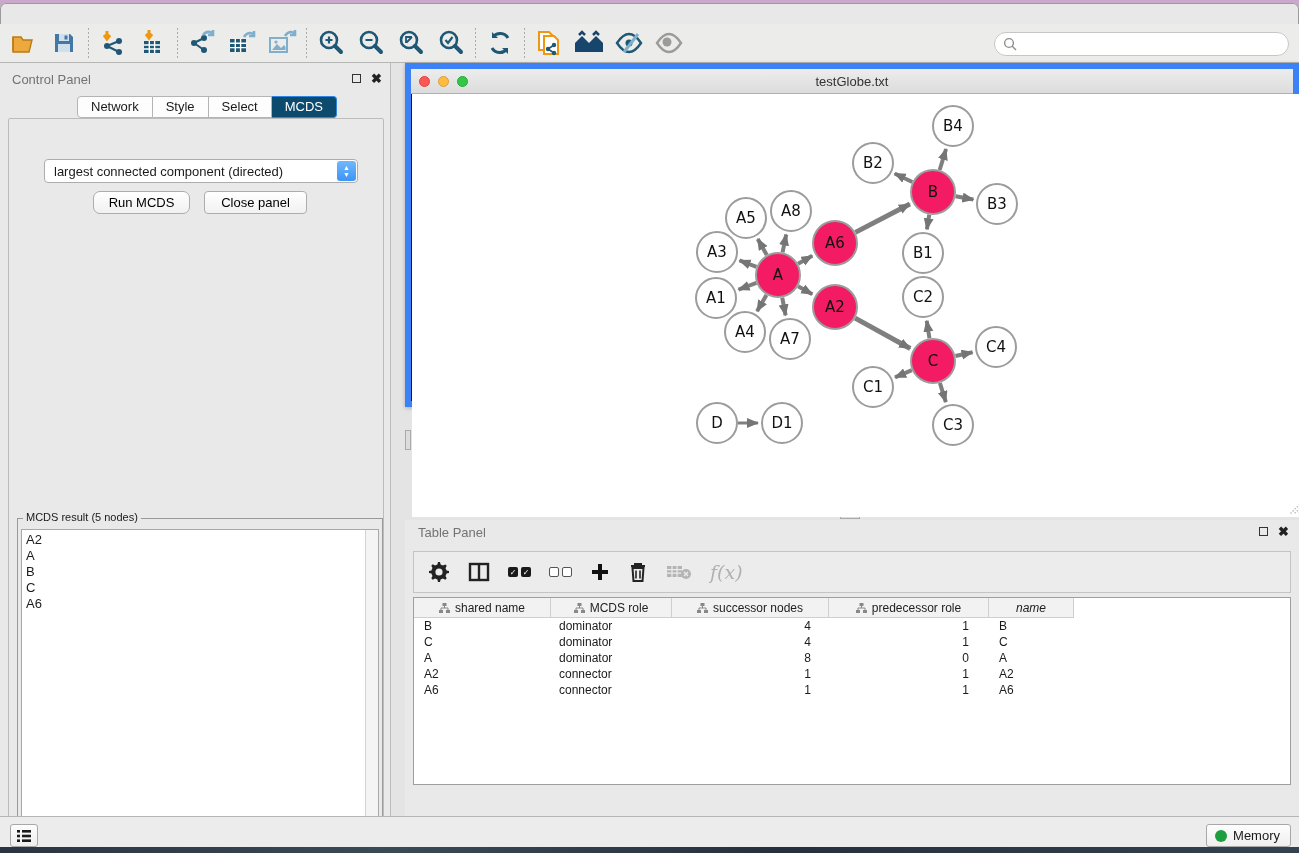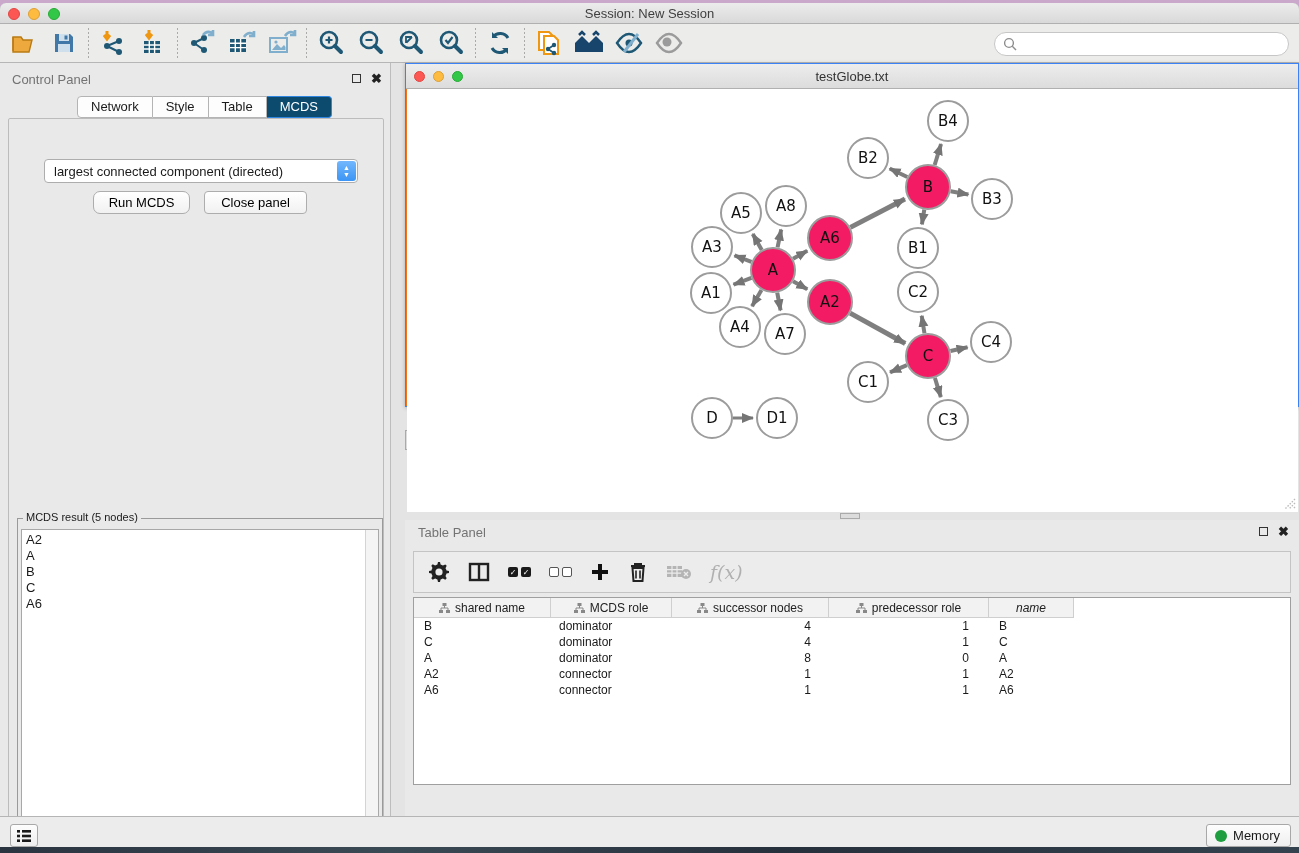--- a/index.html
+++ b/index.html
@@ -72,21 +72,21 @@
   .result-legend { position:absolute; left:5px; top:-8px; background:#e9e9e9;
     padding:0 3px; font-size:11px; }
   .result-list { position:absolute; left:3px; right:3px; top:10px; bottom:3px;
     background:#fff; border:1px solid #a8a8a8; overflow:hidden; }
   .result-item { font-size:13px; line-height:16px; padding-left:4px; }
   .result-scroll { position:absolute; right:0; top:0; bottom:0; width:13px;
     background:#f4f4f4; border-left:1px solid #d4d4d4; }
 
   
   .net-window { position:absolute; left:405px; top:0px; width:894px; height:344px;
-    background:#f97316; border:1px solid #3b82f6; box-shadow:0 1px 4px rgba(0,0,0,.25); }
+    background:#0f172a; border:6px solid #3b82f6; box-shadow:0 1px 4px rgba(0,0,0,.25); }
   .net-titlebar { position:absolute; left:0; top:0; width:100%; height:25px;
     background:linear-gradient(#ededed,#dcdcdc); border-bottom:1px solid #b0b0b0; }
   .net-titlebar .win-title { position:absolute; left:0; right:0; top:5px; text-align:center;
     font-size:13px; color:#333; }
   .net-canvas { position:absolute; left:1px; top:25px; width:891px; height:423px; background:#fff; }
   .resize-grip { position:absolute; right:2px; bottom:2px; }
   .split-grip-v { position:absolute; left:405px; top:367px; width:6px; height:20px;
     background:#dcdcdc; border:1px solid #aaa; }
   .split-grip-h { position:absolute; left:840px; top:450px; width:20px; height:6px;
     background:#dcdcdc; border:1px solid #aaa; }
@@ -120,28 +120,20 @@
 
   svg text { font-family:"DejaVu Sans","Liberation Sans",sans-serif; }
 </style>
 </head>
 <body>
 
 <div class="desktop-strip-bottom"></div>
 
 <div id="app">
 
-  <div class="titlebar">
-    <div class="lights">
-      <div class="light red"></div>
-      <div class="light yellow"></div>
-      <div class="light green"></div>
-    </div>
-    <div class="win-title">Session: New Session</div>
-  </div>
 
   <div class="toolbar">
     <div class="tb-group">
       <span class="icon-btn">
         <svg width="28" height="24" viewBox="0 0 28 24">
             <path d="M3 6h8l2 3h9l-3 12H3z" fill="#eda93e" stroke="#b97b14" stroke-width="1.4"></path>
             <path d="M3 6v14" stroke="#b97b14" stroke-width="1.4"></path>
           </svg>
       </span>
       <span class="icon-btn">
@@ -287,21 +279,21 @@
 
     <div class="control-panel">
       <div class="panel-header">Control Panel</div>
       <div class="panel-controls">
         <span class="float-box"></span>
         <span class="close-x">✖</span>
       </div>
       <div class="cp-tabs">
           <div class="tab">Network</div>
           <div class="tab">Style</div>
-          <div class="tab">Table</div>
+          <div class="tab">Select</div>
           <div class="tab active">MCDS</div>
         </div>
       <div class="cp-content">
         <div class="dropdown">
           <span class="dd-text">largest connected component (directed)</span>
           <span class="dd-stepper">
               <span>▲</span>
               <span>▼</span>
             </span>
         </div>

